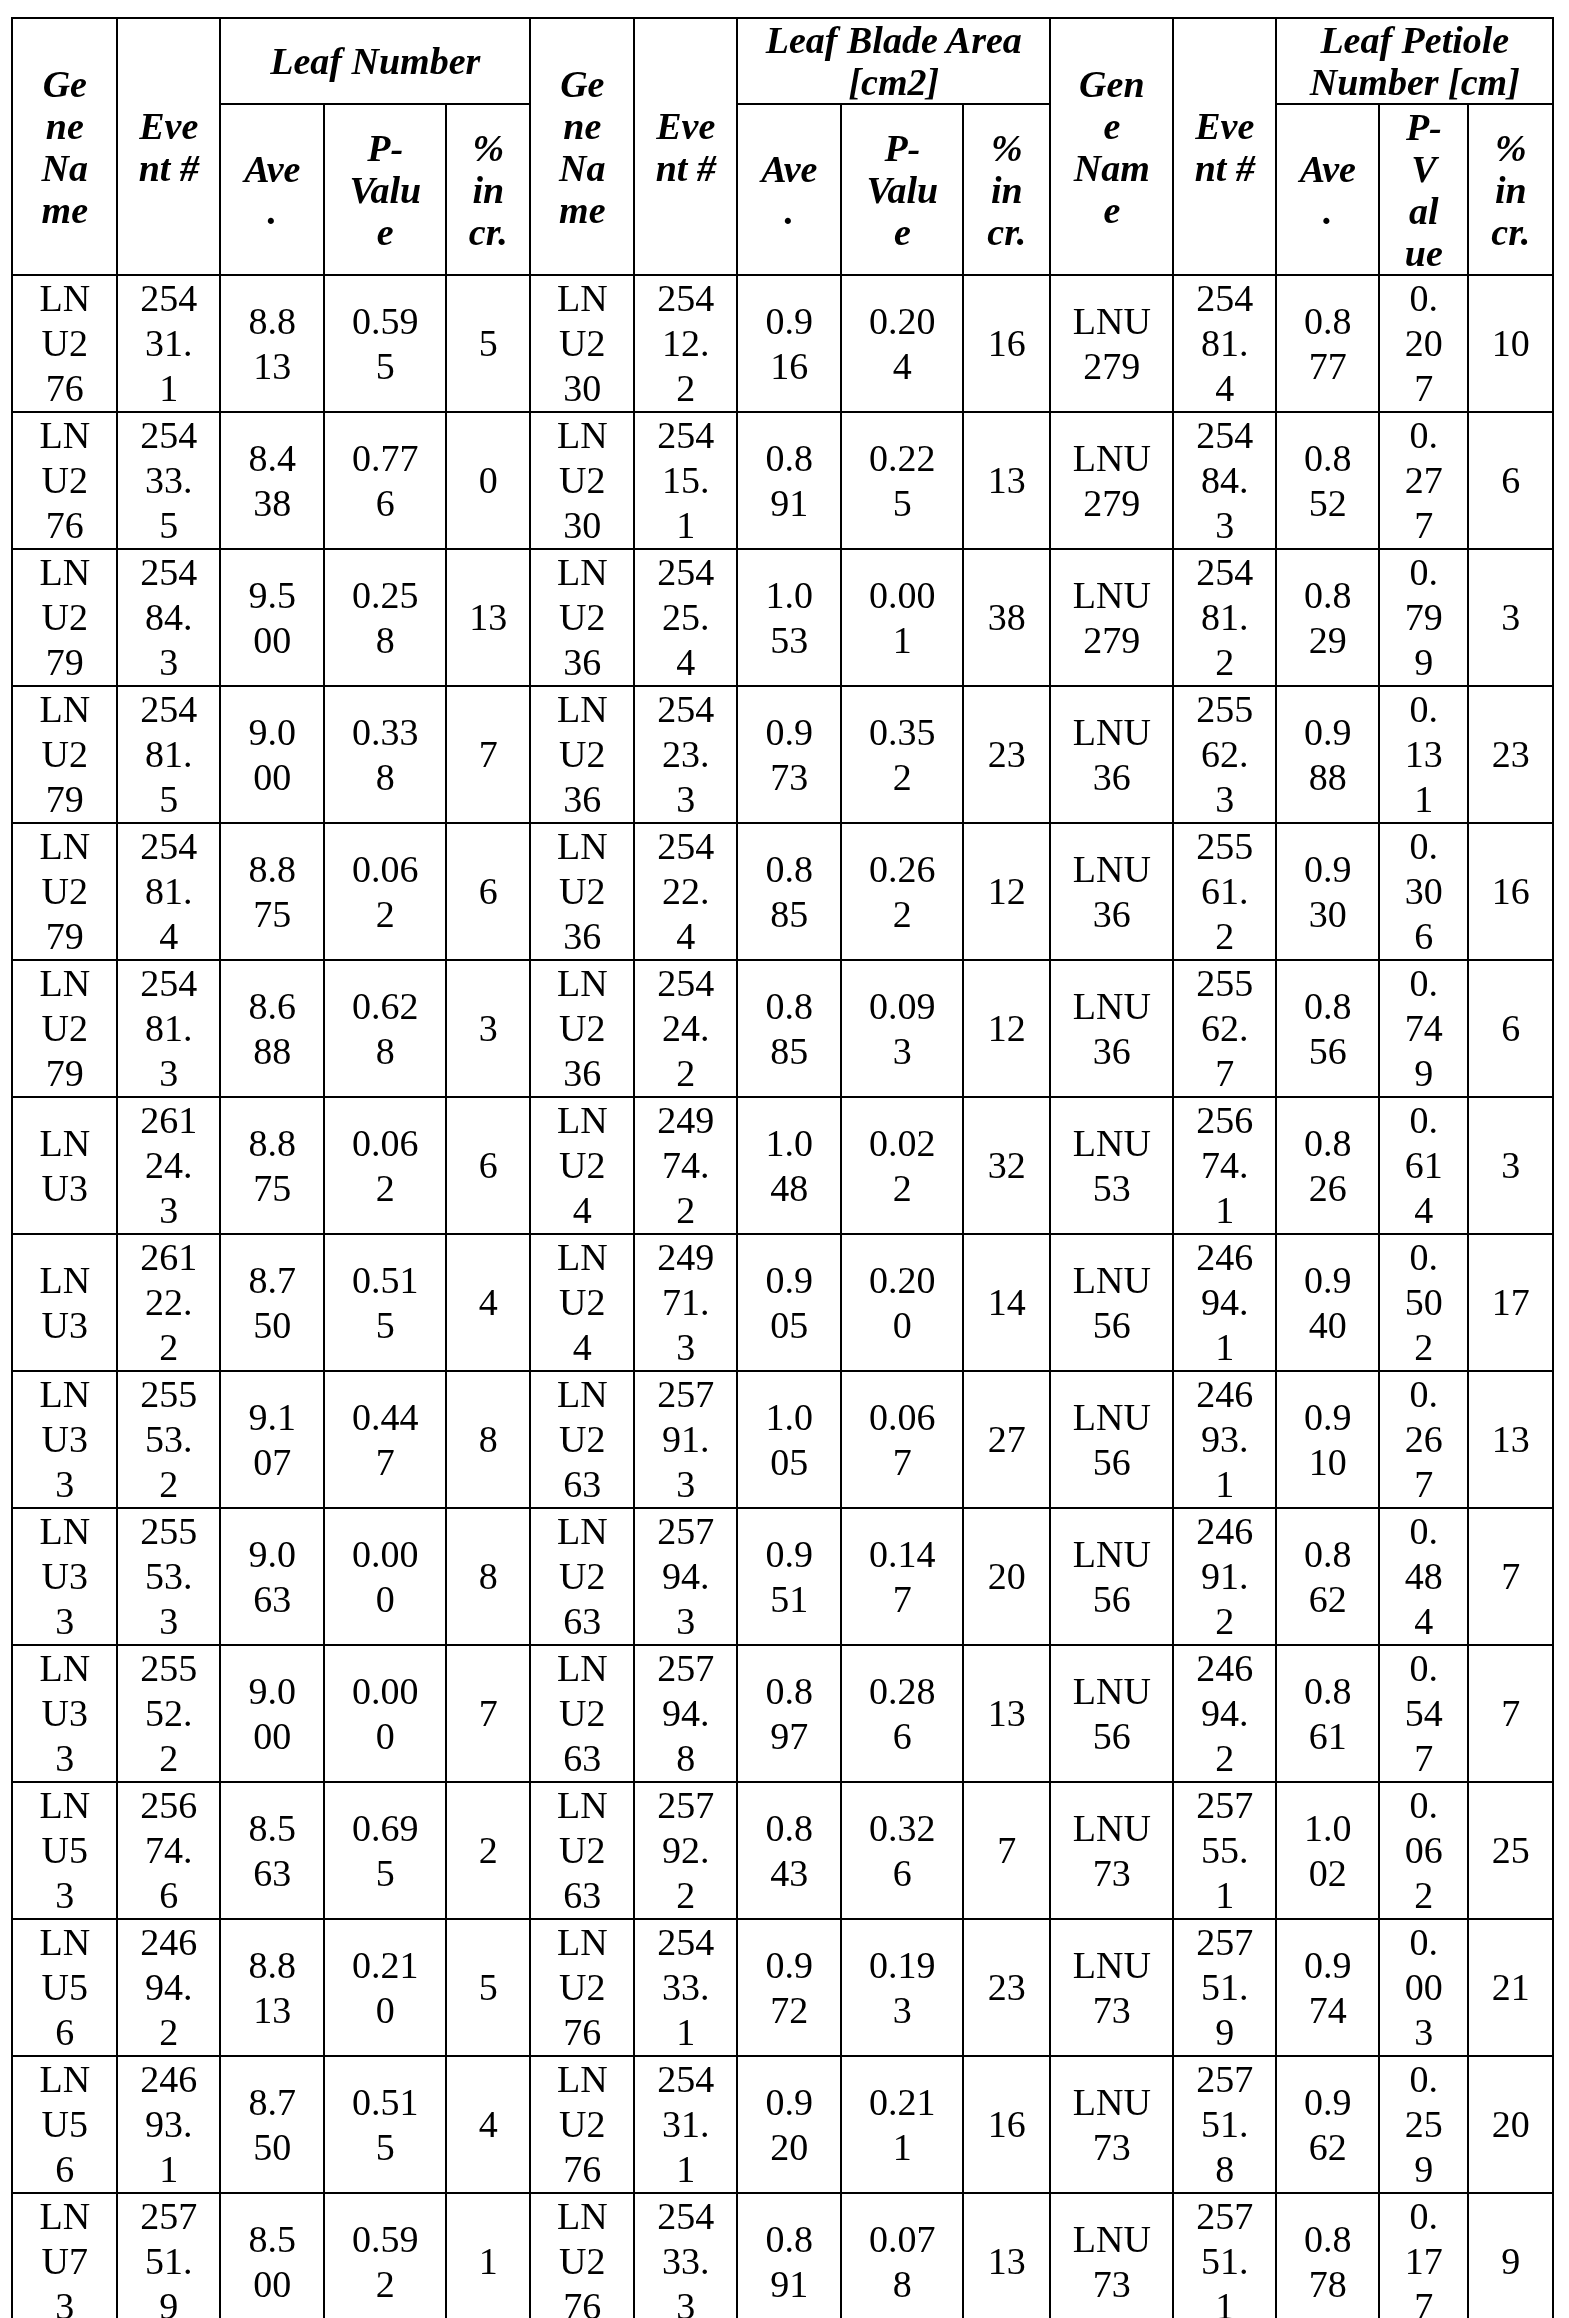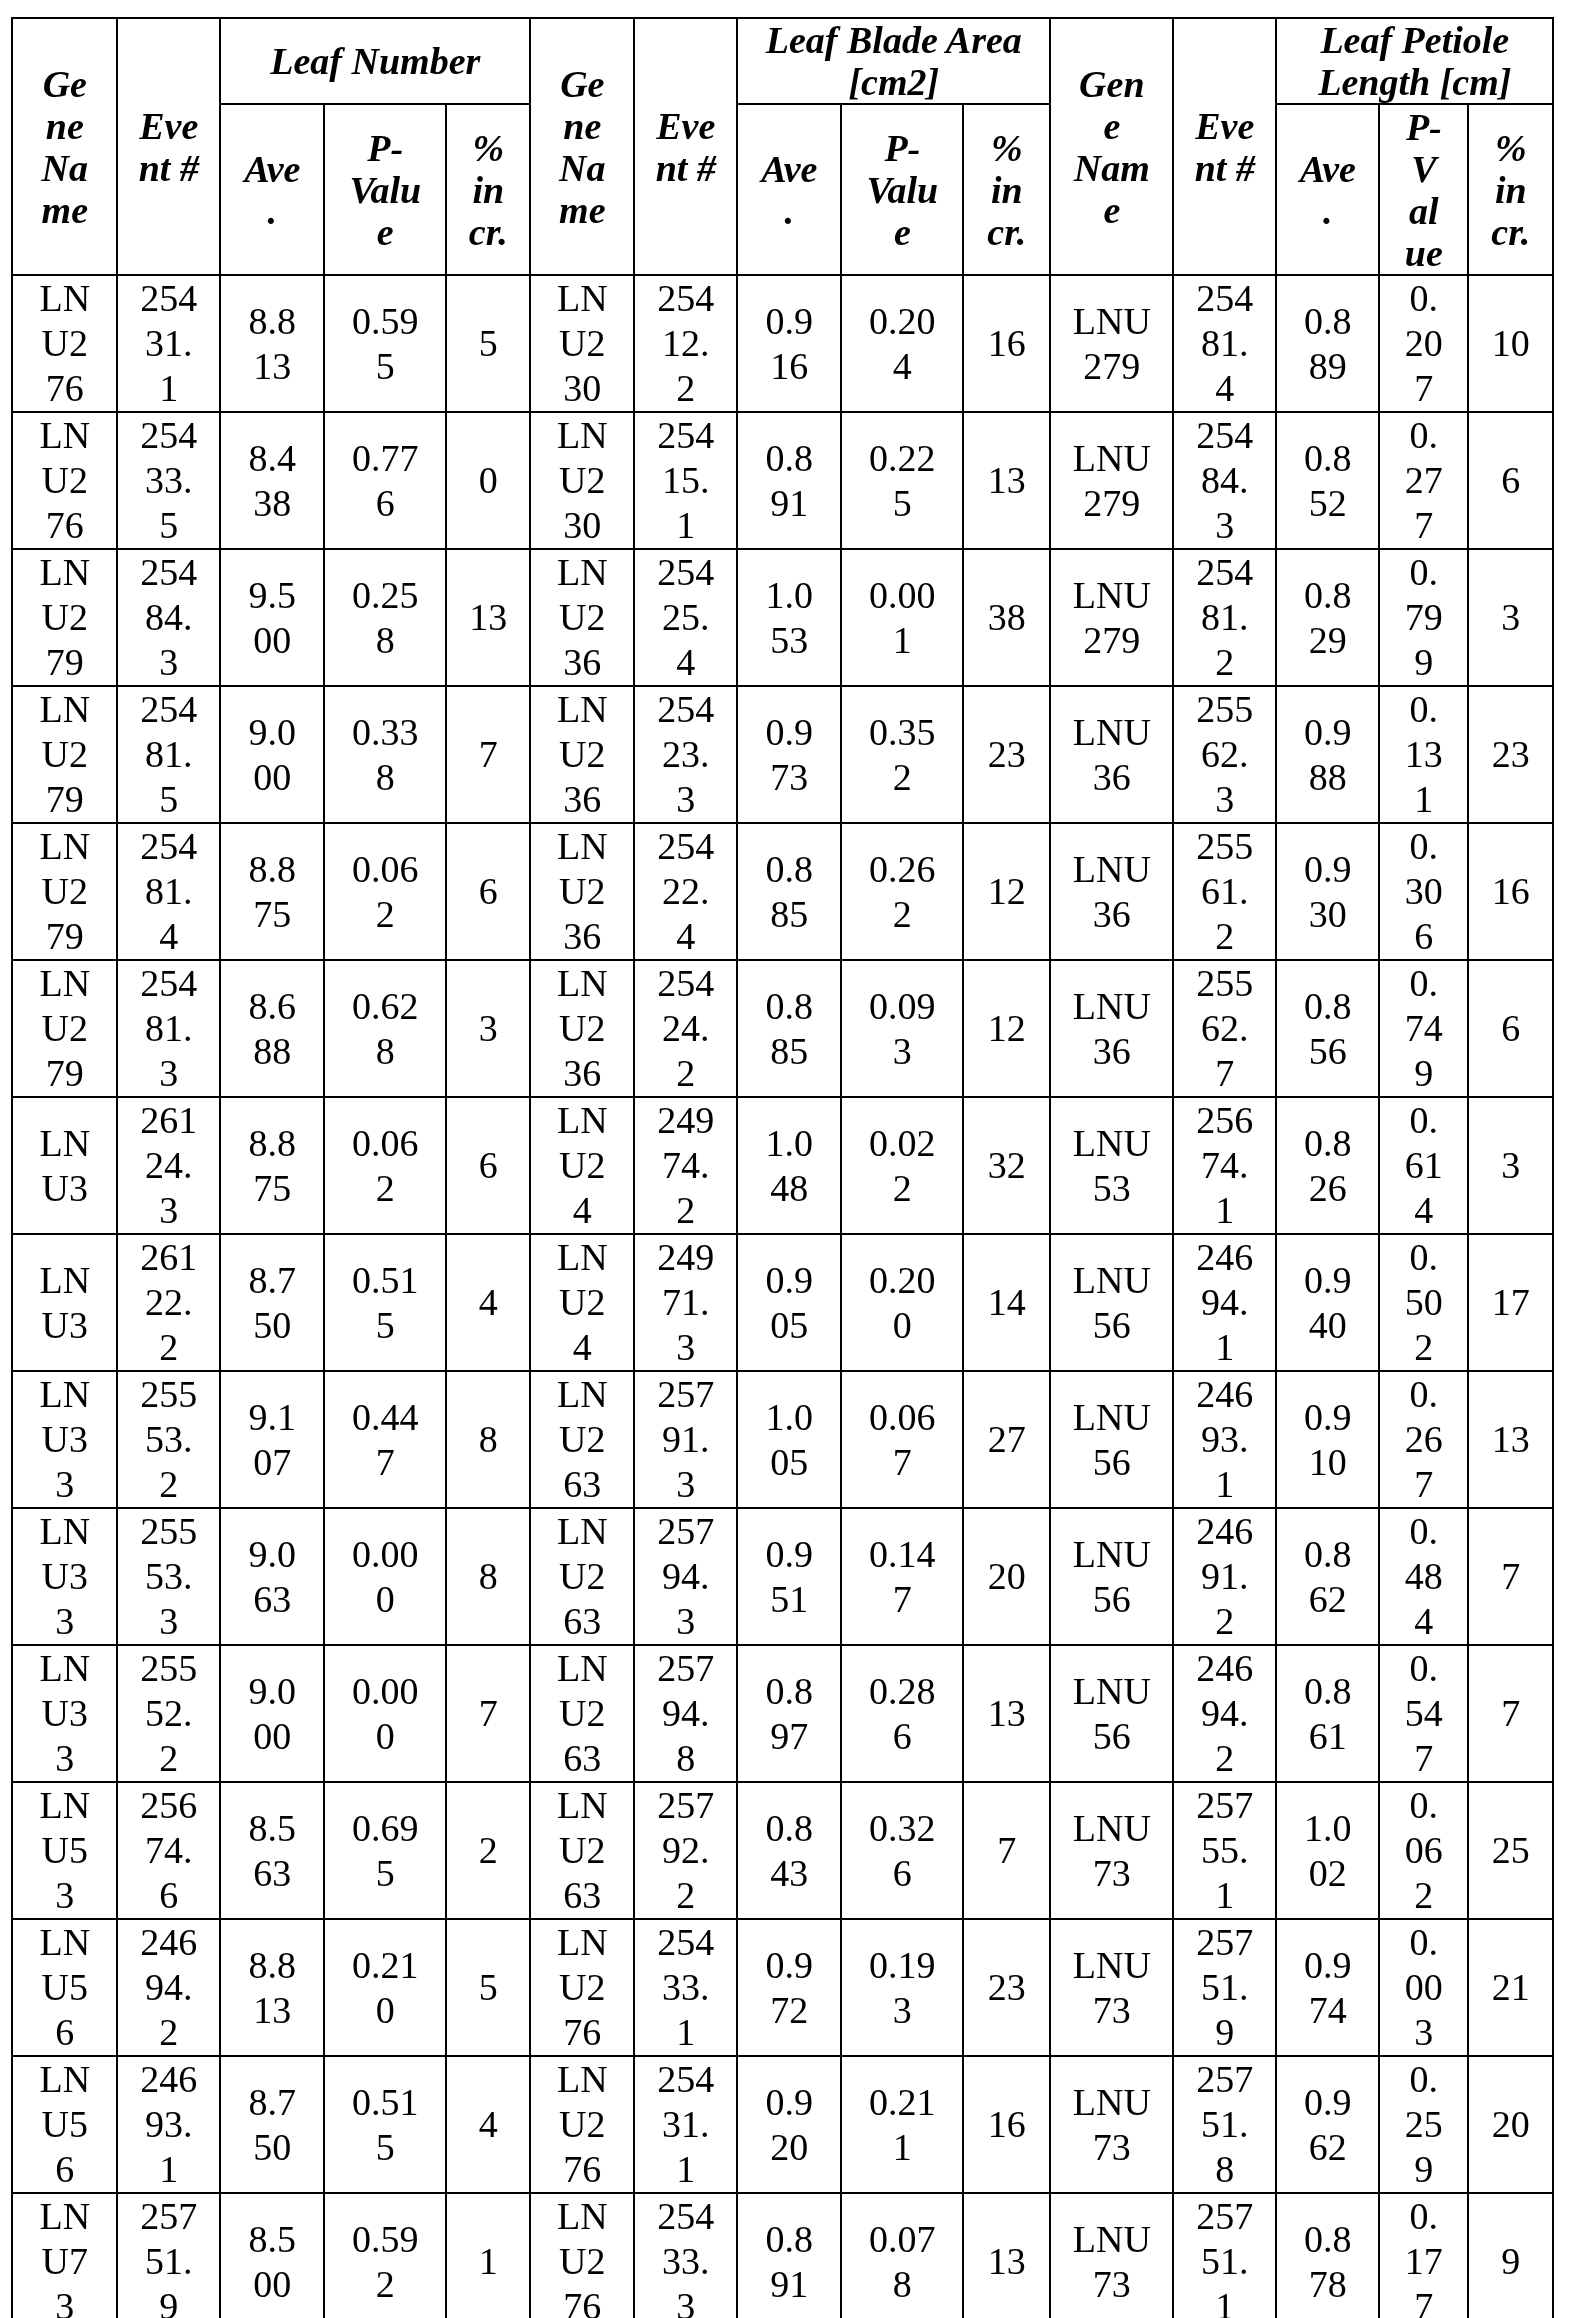--- a/index.html
+++ b/index.html
@@ -92,21 +92,21 @@
           <span class="line">e</span>
           <span class="line">Nam</span>
           <span class="line">e</span>
         </th>
       <th rowspan="2" class="sub">
           <span class="line">Eve</span>
           <span class="line">nt #</span>
         </th>
       <th colspan="3" class="group">
           <span class="line">Leaf Petiole</span>
-          <span class="line">Length [cm]</span>
+          <span class="line">Number [cm]</span>
         </th>
     </tr>
     <tr>
       <th class="sub">
           <span class="line">Ave</span>
           <span class="line">.</span>
         </th>
       <th class="sub">
           <span class="line">P-</span>
           <span class="line">Valu</span>
@@ -196,21 +196,21 @@
           <span class="line">LNU</span>
           <span class="line">279</span>
         </td>
         <td>
           <span class="line">254</span>
           <span class="line">81.</span>
           <span class="line">4</span>
         </td>
         <td>
           <span class="line">0.8</span>
-          <span class="line">89</span>
+          <span class="line">77</span>
         </td>
         <td>
           <span class="line">0.</span>
           <span class="line">20</span>
           <span class="line">7</span>
         </td>
         <td>
           <span class="line">10</span>
         </td>
       </tr>

